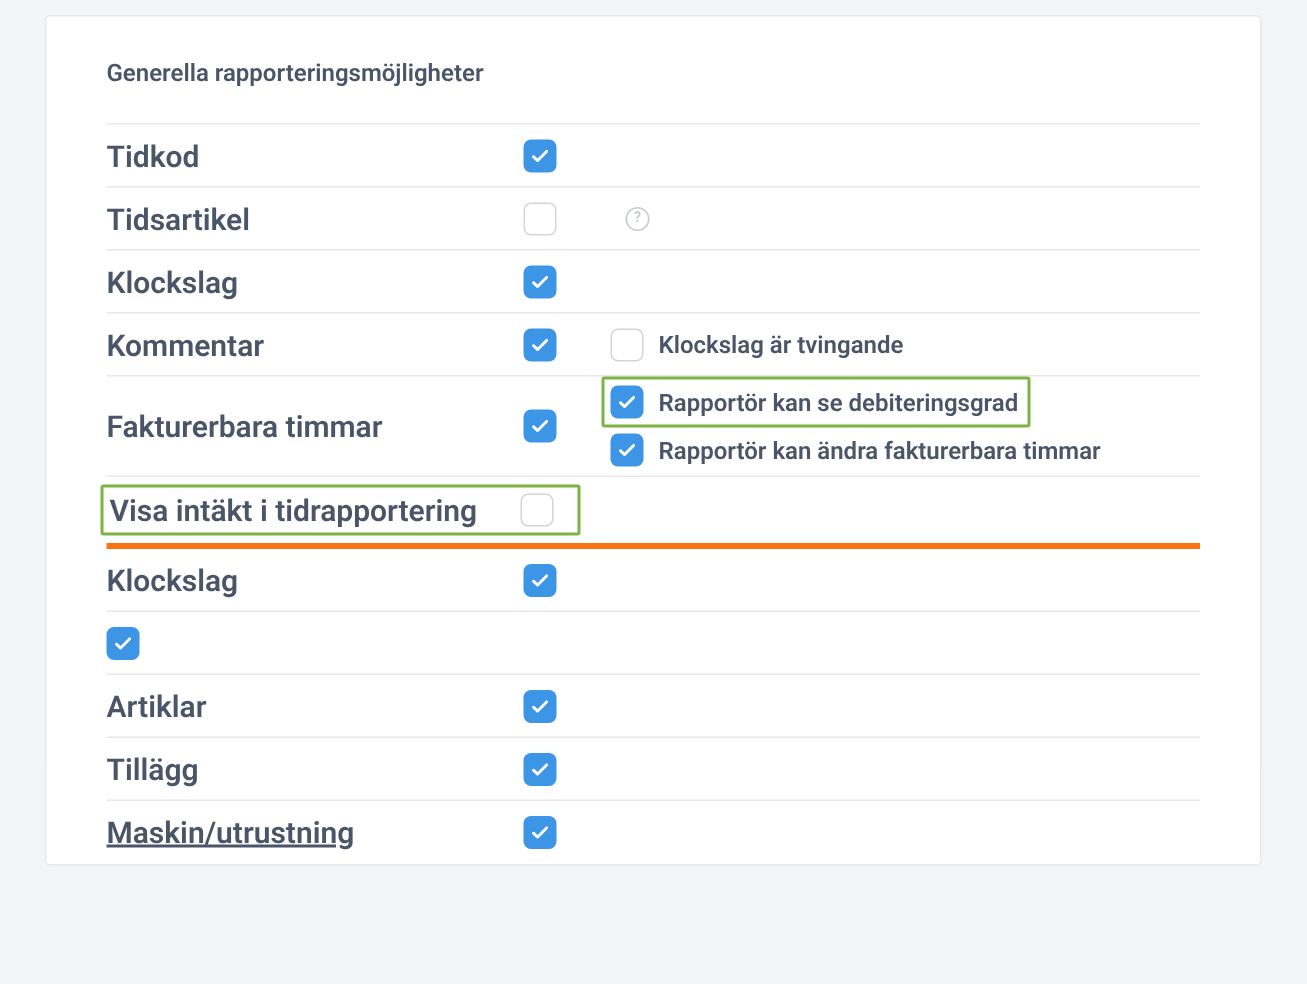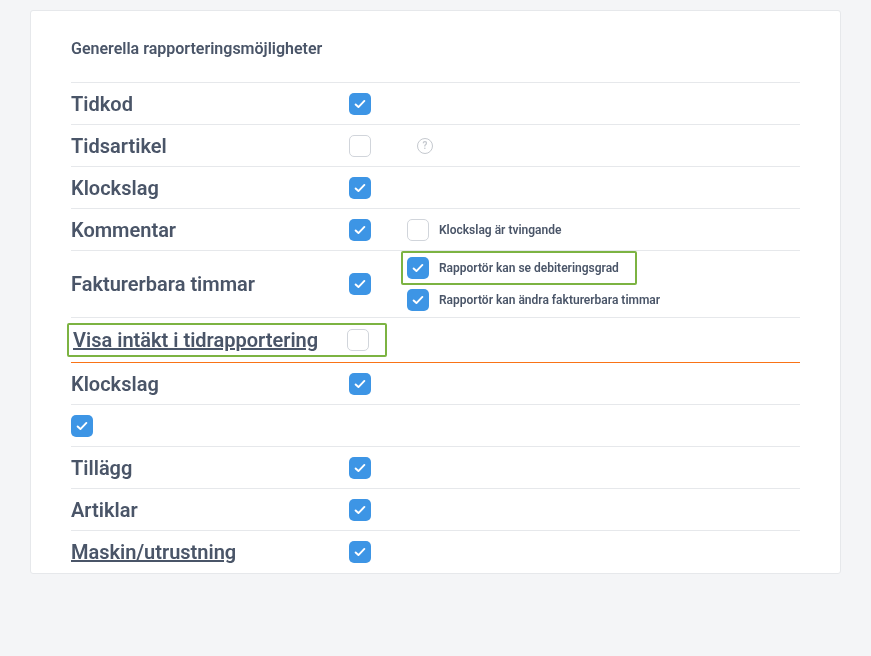--- a/index.html
+++ b/index.html
@@ -69,21 +69,21 @@
   gap: 10px;
 }
 
 .extra-item {
   display: flex;
   align-items: center;
   gap: 10px;
 }
 
 .extra-label {
-  font-size: 12px;
+  font-size: 16px;
   font-weight: 600;
   color: #4a5568;
 }
 
 .checkbox {
   width: 22px;
   height: 22px;
   border-radius: 5px;
   display: inline-flex;
   align-items: center;
@@ -115,21 +115,21 @@
   justify-content: center;
   font-size: 10px;
   color: #c5c9cf;
   font-weight: 600;
   margin-left: 10px;
 }
 
 .highlight-inline {
   border: 2px solid #7cb342;
   border-radius: 2px;
-  padding: 4px 16px 4px 4px;
+  padding: 4px 6px 4px 4px;
   margin: -6px -8px -6px -6px;
   justify-content: space-between;
 }
 
 .row-highlight {
   display: flex;
   align-items: center;
   border: 2px solid #7cb342;
   border-radius: 2px;
   margin-left: -4px;
@@ -230,21 +230,21 @@
         <span class="checkbox checked">
           <svg viewBox="0 0 16 16">
               <path d="M3 8.5 L6.2 11.5 L13 4.5" stroke="#fff" stroke-width="2.2" fill="none" stroke-linecap="round" stroke-linejoin="round"></path>
             </svg>
         </span>
         <span class="extra-label">Rapportör kan ändra fakturerbara timmar</span>
       </div>
     </div>
   </div>
 
-  <div class="row" style="border-bottom:1px solid #f97316;text-decoration:underline;">
+  <div class="row" style="border-bottom:4px solid #f97316;">
     <div class="row-highlight">
       <div class="label-col">Visa intäkt i tidrapportering</div>
       <div class="checkbox-col">
         <span class="checkbox unchecked"></span>
       </div>
     </div>
   </div>
 
   <div class="row">
     <div class="label-col">Klockslag</div>
@@ -263,33 +263,33 @@
         <svg viewBox="0 0 16 16">
             <path d="M3 8.5 L6.2 11.5 L13 4.5" stroke="#fff" stroke-width="2.2" fill="none" stroke-linecap="round" stroke-linejoin="round"></path>
           </svg>
       </span>
     </div>
     <div class="extra-col"></div>
   </div>
 
 
   <div class="row">
+    <div class="label-col">Artiklar</div>
+    <div class="checkbox-col">
+      <span class="checkbox checked">
+        <svg viewBox="0 0 16 16">
+            <path d="M3 8.5 L6.2 11.5 L13 4.5" stroke="#fff" stroke-width="2.2" fill="none" stroke-linecap="round" stroke-linejoin="round"></path>
+          </svg>
+      </span>
+    </div>
+    <div class="extra-col"></div>
+  </div>
+
+  <div class="row">
     <div class="label-col">Tillägg</div>
-    <div class="checkbox-col">
-      <span class="checkbox checked">
-        <svg viewBox="0 0 16 16">
-            <path d="M3 8.5 L6.2 11.5 L13 4.5" stroke="#fff" stroke-width="2.2" fill="none" stroke-linecap="round" stroke-linejoin="round"></path>
-          </svg>
-      </span>
-    </div>
-    <div class="extra-col"></div>
-  </div>
-
-  <div class="row">
-    <div class="label-col">Artiklar</div>
     <div class="checkbox-col">
       <span class="checkbox checked">
         <svg viewBox="0 0 16 16">
             <path d="M3 8.5 L6.2 11.5 L13 4.5" stroke="#fff" stroke-width="2.2" fill="none" stroke-linecap="round" stroke-linejoin="round"></path>
           </svg>
       </span>
     </div>
     <div class="extra-col"></div>
   </div>
 

